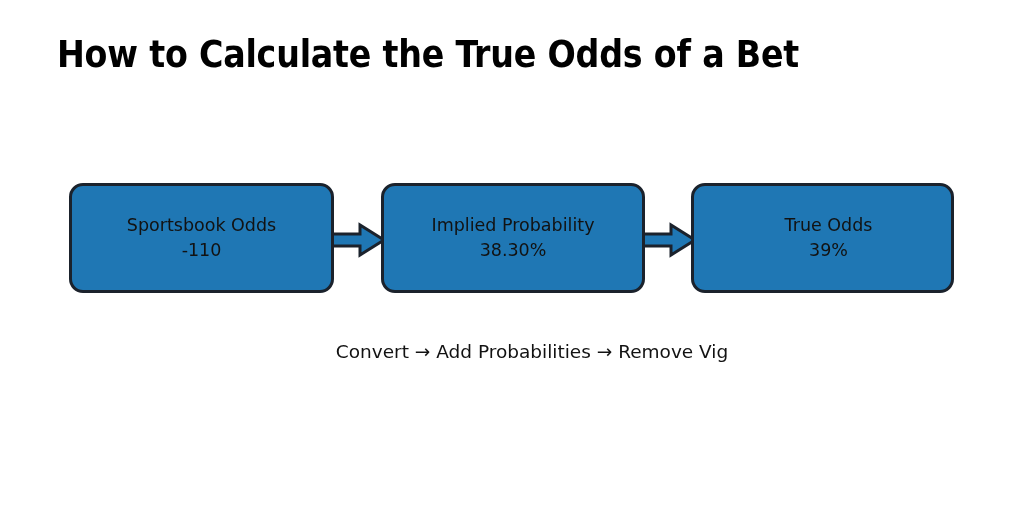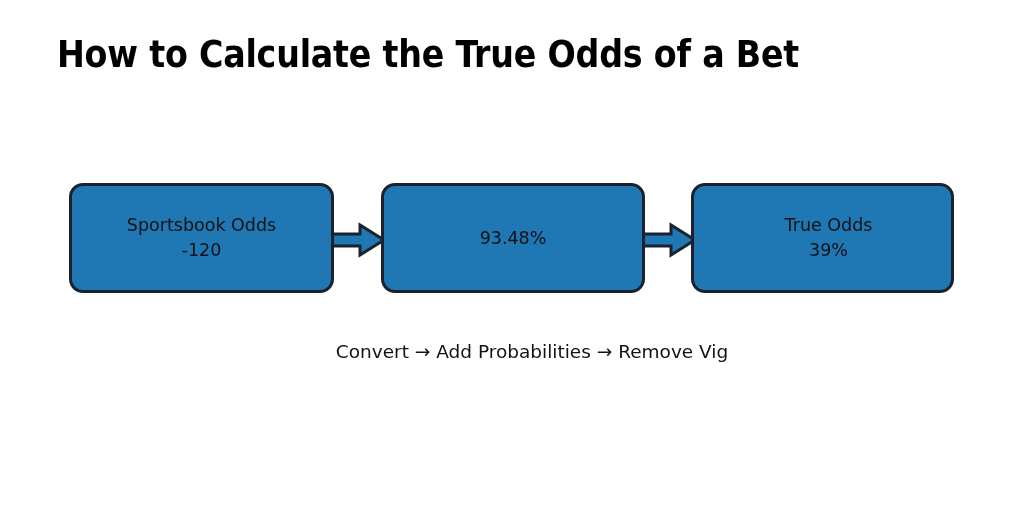--- a/index.html
+++ b/index.html
@@ -93,31 +93,32 @@
 </style>
 </head>
 <body>
 
 <div id="canvas">
 
   <div class="title">How to Calculate the True Odds of a Bet</div>
 
   <div class="flow-box" id="box-1">
     <div class="line1">Sportsbook Odds</div>
-    <div class="line2">-120</div>
+    <div class="line2">-110</div>
   </div>
 
   <div class="arrow" id="arrow-1">
     <svg viewBox="0 0 84 40" preserveAspectRatio="none">
       <path d="M 2 14 L 58 14 L 58 5 L 82 20 L 58 35 L 58 26 L 2 26 Z" fill="#1f77b4" stroke="#1b222c" stroke-width="3" stroke-linejoin="miter"></path>
     </svg>
   </div>
 
   <div class="flow-box" id="box-2">
-    <div class="line2">93.48%</div>
+    <div class="line1">Implied Probability</div>
+    <div class="line2">38.30%</div>
   </div>
 
   <div class="arrow" id="arrow-2">
     <svg viewBox="0 0 85 40" preserveAspectRatio="none">
       <path d="M 2 14 L 59 14 L 59 5 L 83 20 L 59 35 L 59 26 L 2 26 Z" fill="#1f77b4" stroke="#1b222c" stroke-width="3" stroke-linejoin="miter"></path>
     </svg>
   </div>
 
   <div class="flow-box" id="box-3">
     <div class="line1">True Odds</div>

